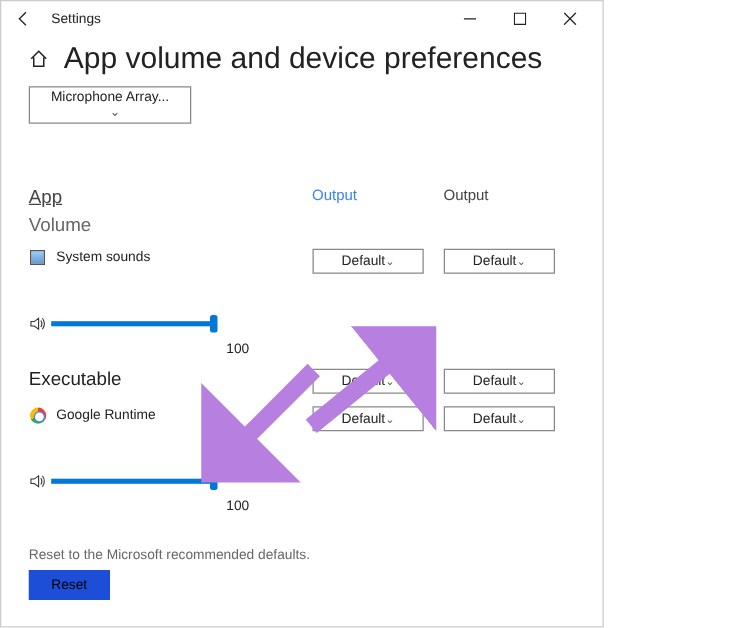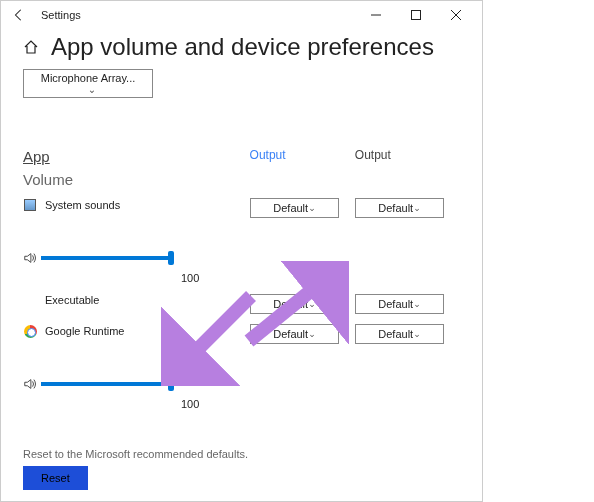--- a/index.html
+++ b/index.html
@@ -19,32 +19,32 @@
     .col-headers { display: flex; }
     .col-app { width: 280px; font-size: 15px; color: #444; text-decoration: underline;}
     .col-output { width: 130px; font-size: 12px; color: #3b82f6;}
     .col-input { width: 130px; font-size: 12px; color: #444;}
     .subhead { font-size: 15px; color: #666; margin-top: 6px; }
     .app-block { display: flex; align-items: flex-start; margin-top: 10px; }
     .app-info { width: 280px; }
     .app-row { display: flex; align-items: center; gap: 8px; }
     .app-icon { width: 14px; height: 14px; display: inline-flex; align-items: center; justify-content: center; font-size: 11px;}
     .app-name { font-size: 11px; color: #222; }
-    .app-sub { font-size: 11px; color: #222; margin-left: 22px; }
+    .app-sub { font-size: 15px; color: #222; }
     .select { border: 1px solid #888; display: inline-flex; align-items: center; justify-content: center; padding: 3px 20px; font-size: 11px; cursor: pointer; width: 100px; margin-right: 16px;}
     .select .chev { font-size: 9px; color: #555;}
     .slider-row { display: flex; align-items: center; margin-top: 14px; margin-bottom: 8px; width: 280px;}
     .speaker-icon { width: 14px; height: 14px; margin-right: 4px; }
     .track { position: relative; flex: 0 0 130px; height: 4px; background: #ccc; }
     .fill { position: absolute; left: 0; top: 0; height: 4px; background: #0078d7; }
     .thumb { position: absolute; top: -5px; width: 6px; height: 14px; background: #0078d7; border-radius: 2px; transform: translateX(-3px);}
     .fill.grey { background: #999; }
     .thumb.grey { background: #999; }
     .slider-val { margin-left: 10px; font-size: 11px; color: #222; margin-top: 40px;}
-    .reset-section { position: absolute; bottom: 11px; left: 22px; right: 22px; }
+    .reset-section { position: absolute; bottom: 21px; left: 22px; right: 22px; }
     .reset-text { font-size: 11px; color: #666; margin-bottom: 6px;}
     .reset-btn { background: #1d4ed8; border: none; padding: 6px 18px; font-size: 11px; cursor: pointer;}
     .arrow-svg { position: absolute; pointer-events: none; }
     .chrome-icon { background: conic-gradient(#ea4335 0 120deg, #34a853 120deg 240deg, #fbbc05 240deg 360deg); border-radius: 50%; width: 13px; height: 13px; position: relative;}
     .chrome-icon::after { content: ''; position: absolute; left: 3px; top: 3px; width: 7px; height: 7px; background: #fff; border-radius: 50%; border: 1px solid #4285f4;}
     .sys-icon { width: 12px; height: 12px; border: 1px solid #555; display: inline-block; background: linear-gradient(to bottom,#9cf 0%, #69c 100%);}
     .speech-icon { width: 12px; height: 12px; border: 1px solid #7a5; background: #cfe; display:inline-block;}
   </style>
 </head>
 <body>

